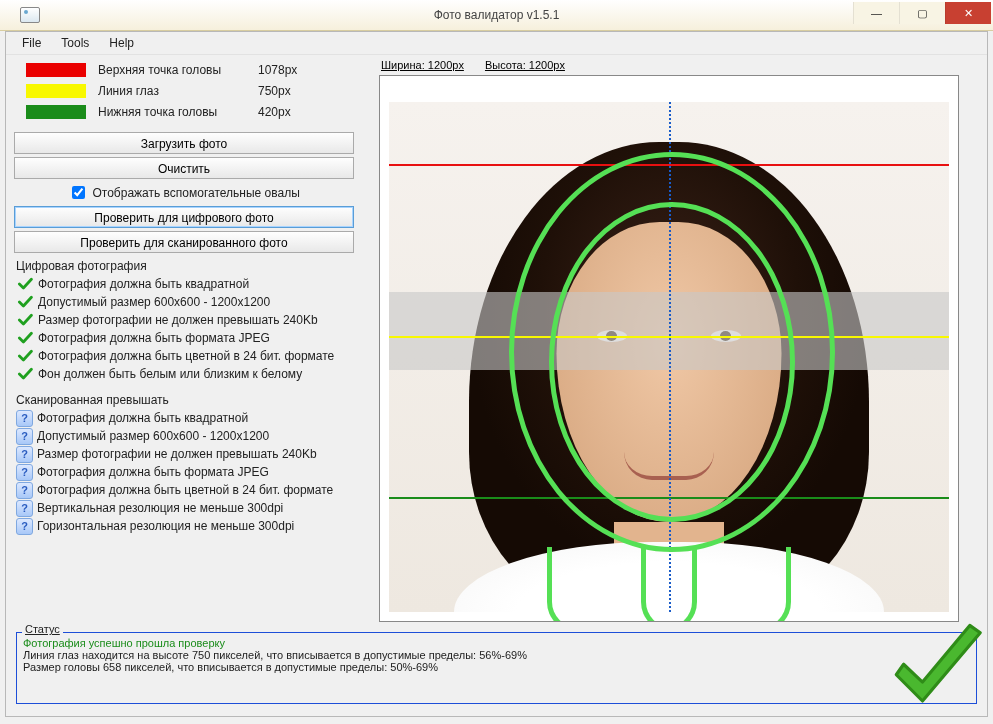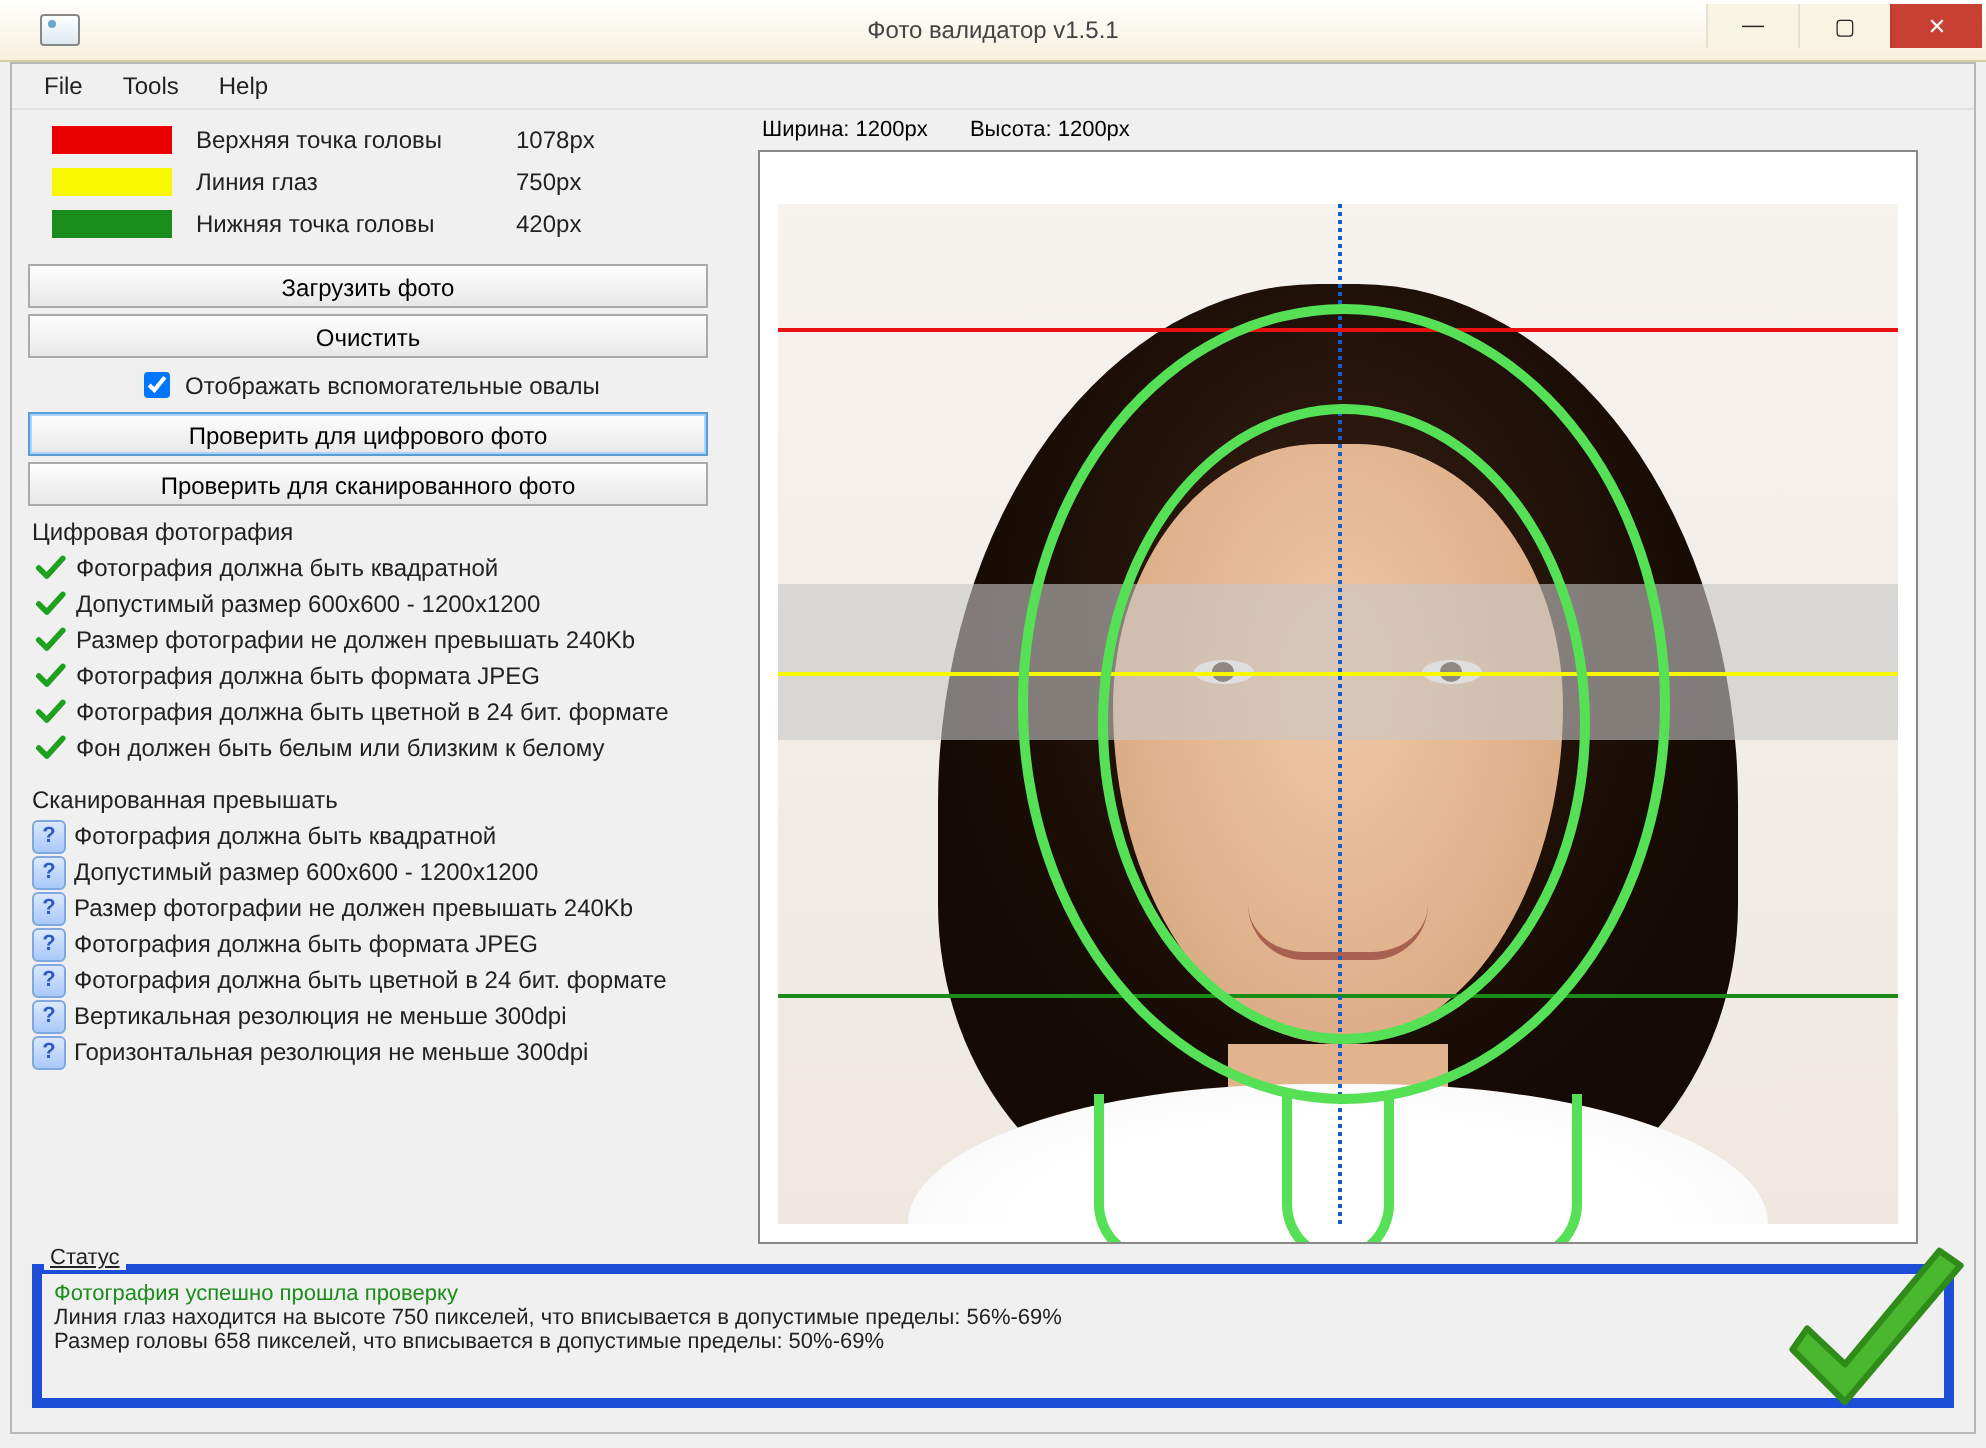--- a/index.html
+++ b/index.html
@@ -123,21 +123,21 @@
   .ico.info{
     background:linear-gradient(#dce8ff,#a8c8f8);
     border:1px solid #7fa8e0;
     border-radius:3px;
     width:15px; height:15px;
     color:#2a5cc0; font-weight:bold; font-size:11px;
     line-height:14px; text-align:center;
   }
   
   .dims{ font-size:11px; color:#000; margin-bottom:4px; padding-left:2px;}
-  .dims span{margin-right:18px;}
+  .dims span{margin-right:18px;text-decoration:underline;}
   .preview{
     width:580px; height:547px;
     border:1px solid #888;
     box-sizing:border-box;
     position:relative;
     overflow:hidden;
     background:#fff;
   }
   .photo-area{
     margin:26px 0 0 9px;
@@ -206,21 +206,21 @@
     pointer-events:none;
   }
   
   .status-wrap{
     position:absolute; left:10px; right:10px; bottom:6px;
     height:78px;
   }
   .status-label{ position:absolute; top:-9px; left:6px; background:#f0f0f0;
     padding:0 3px; font-size:11px;text-decoration:underline;}
   .status-box{
-    border:5px solid #1d4ed8; height:72px;
+    border:1px solid #1d4ed8; height:72px;
     padding:4px 6px; background:#f0f0f0;
     box-sizing:border-box;
     font-size:11px;
   }
   .status-box .ok{ color:#1a8c1a;}
 </style>
 </head>
 <body>
 
 <div class="titlebar">

